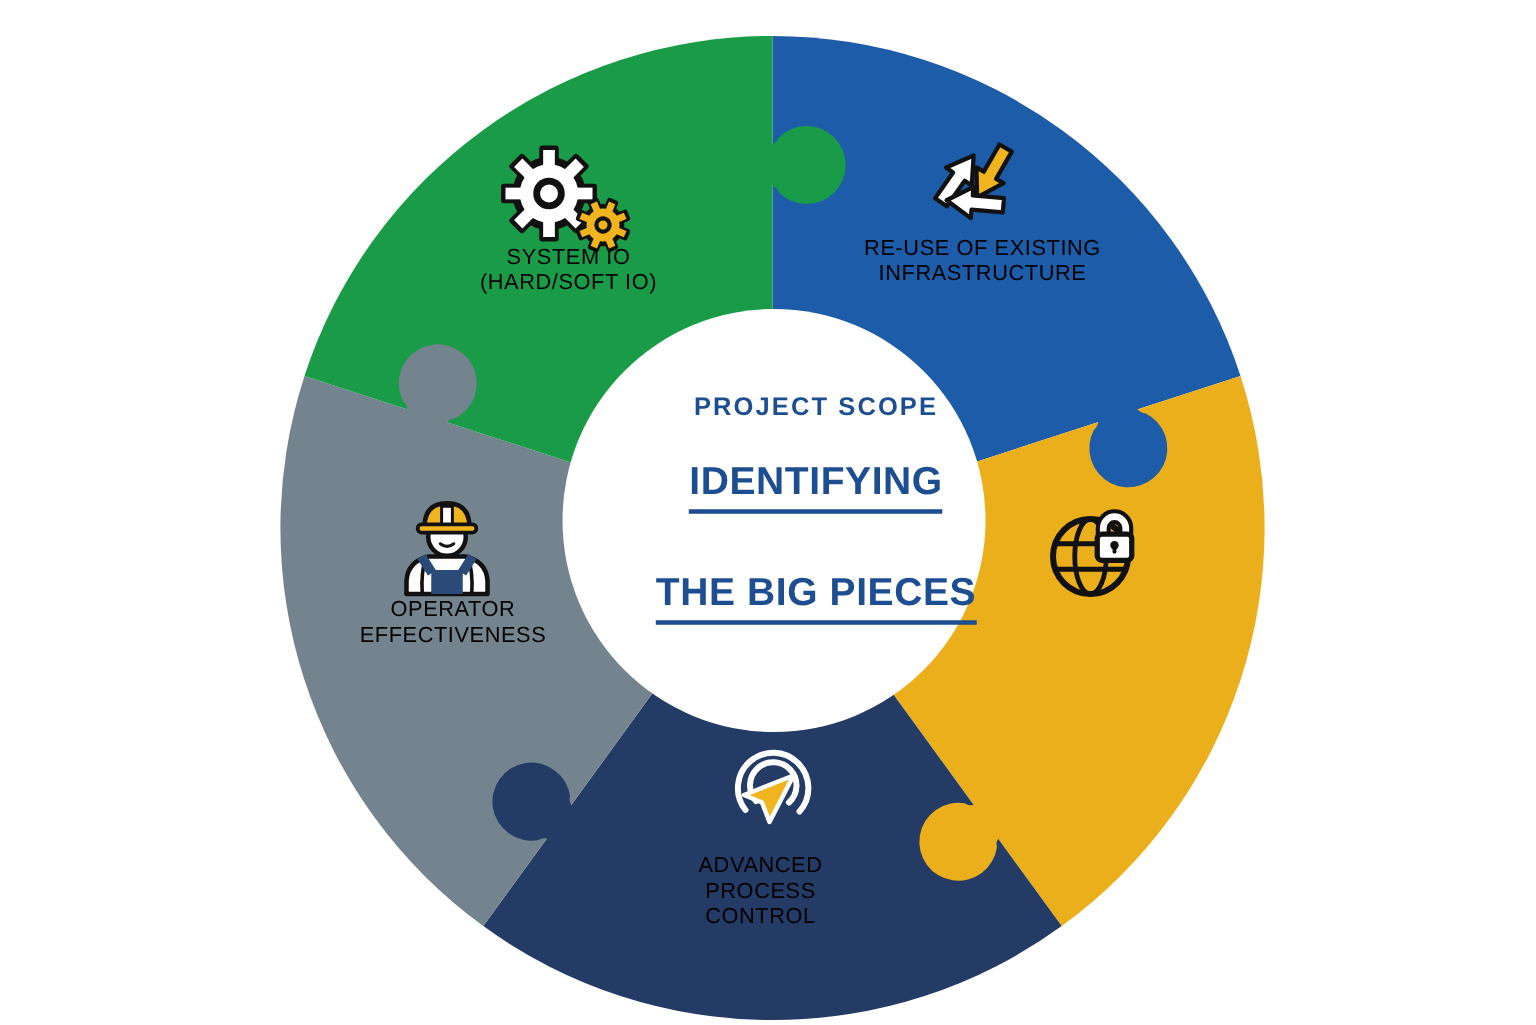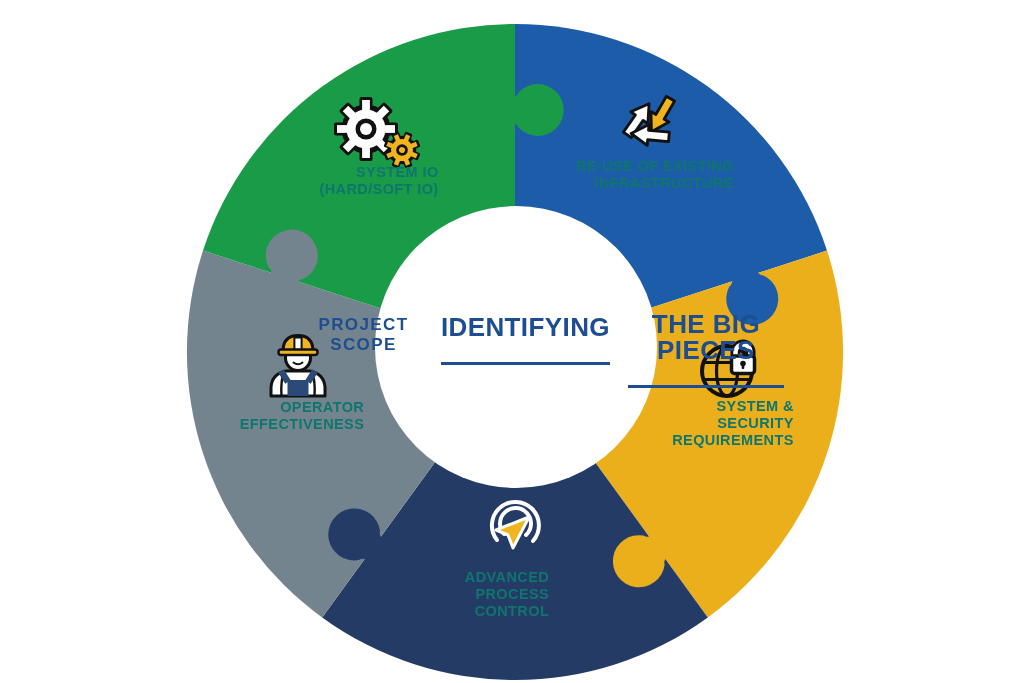--- a/index.html
+++ b/index.html
@@ -1,26 +1,26 @@
 <!DOCTYPE html>
 <html><head>
 <meta charset="utf-8">
 <style>
   html,body{margin:0;padding:0;background:#fff;}
   .stage{position:relative;width:1024px;height:683px;overflow:hidden;
          font-family:"Liberation Sans",sans-serif;background:#fff;}
   .stage svg{position:absolute;left:0;top:0;}
   .piece-label{position:absolute;transform:translate(-50%,-50%);
-    color:#0f766e;font-weight:bold;font-size:14.5px;line-height:1.18;
-    letter-spacing:.4px;text-align:right;white-space:pre-line;}
+    color:#000000;font-weight:normal;font-size:14.5px;line-height:1.18;
+    letter-spacing:.4px;text-align:center;white-space:pre-line;}
   .center-block{position:absolute;left:544px;top:339px;transform:translate(-50%,-50%);
-    display:flex;flex-direction:row;align-items:center;color:#1D4E91;text-align:center;gap:18px;}
+    display:flex;flex-direction:column;align-items:center;color:#1D4E91;text-align:center;gap:18px;}
   .eyebrow{font-size:17px;font-weight:600;letter-spacing:1.4px;margin-bottom:8px;}
   .big{font-size:26px;font-weight:800;letter-spacing:.4px;line-height:1;
-       padding-bottom:22px;border-bottom:3px solid currentColor;}
+       padding-bottom:6px;border-bottom:3px solid currentColor;}
   .big + .big{margin-top:21px;}
 </style>
 </head>
 <body>
 
 <div class="stage">
 
 <svg width="1024" height="683" viewBox="0 0 1024 683">
 
   <path d="M515,352 L515,24 A328,328 0 0 1 827,250.6 Z" fill="#1D5CA9"></path>
@@ -117,23 +117,20 @@
     <circle cy="-15" r="12.5" fill="#ffffff" stroke="#111111" stroke-width="3"></circle>
     <path d="M -4.5 -10.5 Q 0 -7 4.5 -10.5" fill="none" stroke="#111111" stroke-width="2" stroke-linecap="round"></path>
     <path d="M -15 -21.5 Q -15 -37.5 0 -37.5 Q 15 -37.5 15 -21.5 Z" fill="#F0B41E" stroke="#111111" stroke-width="3" stroke-linejoin="round"></path>
     <rect x="-3.6" y="-35.5" width="7.2" height="13.5" fill="#ffffff" stroke="#111111" stroke-width="2"></rect>
     <rect x="-19.5" y="-23.5" width="39" height="5.5" rx="2.5" fill="#F0B41E" stroke="#111111" stroke-width="2.5"></rect>
   </g>
 </svg>
 
   <div class="piece-label" style="left:655px;top:175px">RE-USE OF EXISTING
 INFRASTRUCTURE</div>
-  <div class="piece-label" style="left:733px;top:424px">SYSTEM &amp;
-SECURITY
-REQUIREMENTS</div>
   <div class="piece-label" style="left:302px;top:416px">OPERATOR
 EFFECTIVENESS</div>
   <div class="piece-label" style="left:507px;top:595px">ADVANCED
 PROCESS
 CONTROL</div>
   <div class="piece-label" style="left:379px;top:181px">SYSTEM IO
 (HARD/SOFT IO)</div>
 
   <div class="center-block">
     <div class="eyebrow">PROJECT SCOPE</div>

